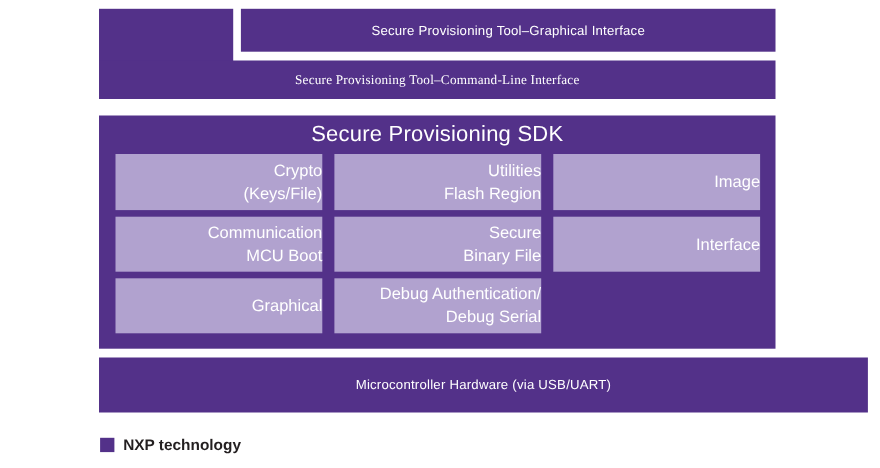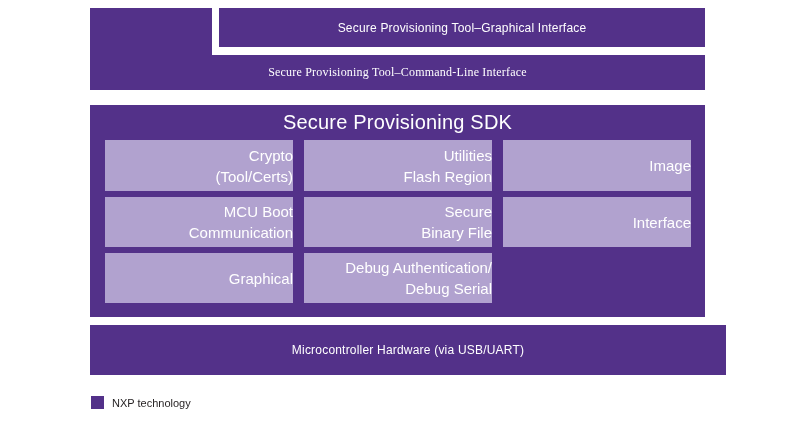--- a/index.html
+++ b/index.html
@@ -79,40 +79,41 @@
     flex-direction: column;
     align-items: flex-end;
     justify-content: center;
     text-align: center;
     font-size: 15px;
     line-height: 21px;
   }
   .hw-bar {
     left: 90px;
     top: 325px;
-    width: 636px;
+    width: 699px;
     height: 50px;
   }
   .legend {
     position: absolute;
     left: 91px;
     top: 396px;
     display: flex;
     align-items: center;
     gap: 8px;
   }
   .legend-swatch {
     width: 13px;
     height: 13px;
     background: #533189;
     display: inline-block;
   }
   .legend-label {
-    font-size: 11px;
+    font-size: 14px;
     color: #231f20;
+    font-weight: bold;
   }
 </style>
 </head>
 <body>
 
 <div class="canvas">
 
   <div class="tab-block dark"></div>
 
   <div class="bar dark gui-bar">
@@ -121,32 +122,32 @@
 
   <div class="bar dark cli-bar">
     <span>Secure Provisioning Tool–Command-Line Interface</span>
   </div>
 
   <div class="sdk-box dark">
     <div class="sdk-title">Secure Provisioning SDK</div>
     <div class="sdk-grid">
       <div class="module">
         <div>Crypto</div>
-        <div>(Tool/Certs)</div>
+        <div>(Keys/File)</div>
       </div>
       <div class="module">
         <div>Utilities</div>
         <div>Flash Region</div>
       </div>
       <div class="module">
         <div>Image</div>
       </div>
       <div class="module">
+        <div>Communication</div>
         <div>MCU Boot</div>
-        <div>Communication</div>
       </div>
       <div class="module">
         <div>Secure</div>
         <div>Binary File</div>
       </div>
       <div class="module">
         <div>Interface</div>
         <div></div>
       </div>
       <div class="module">

